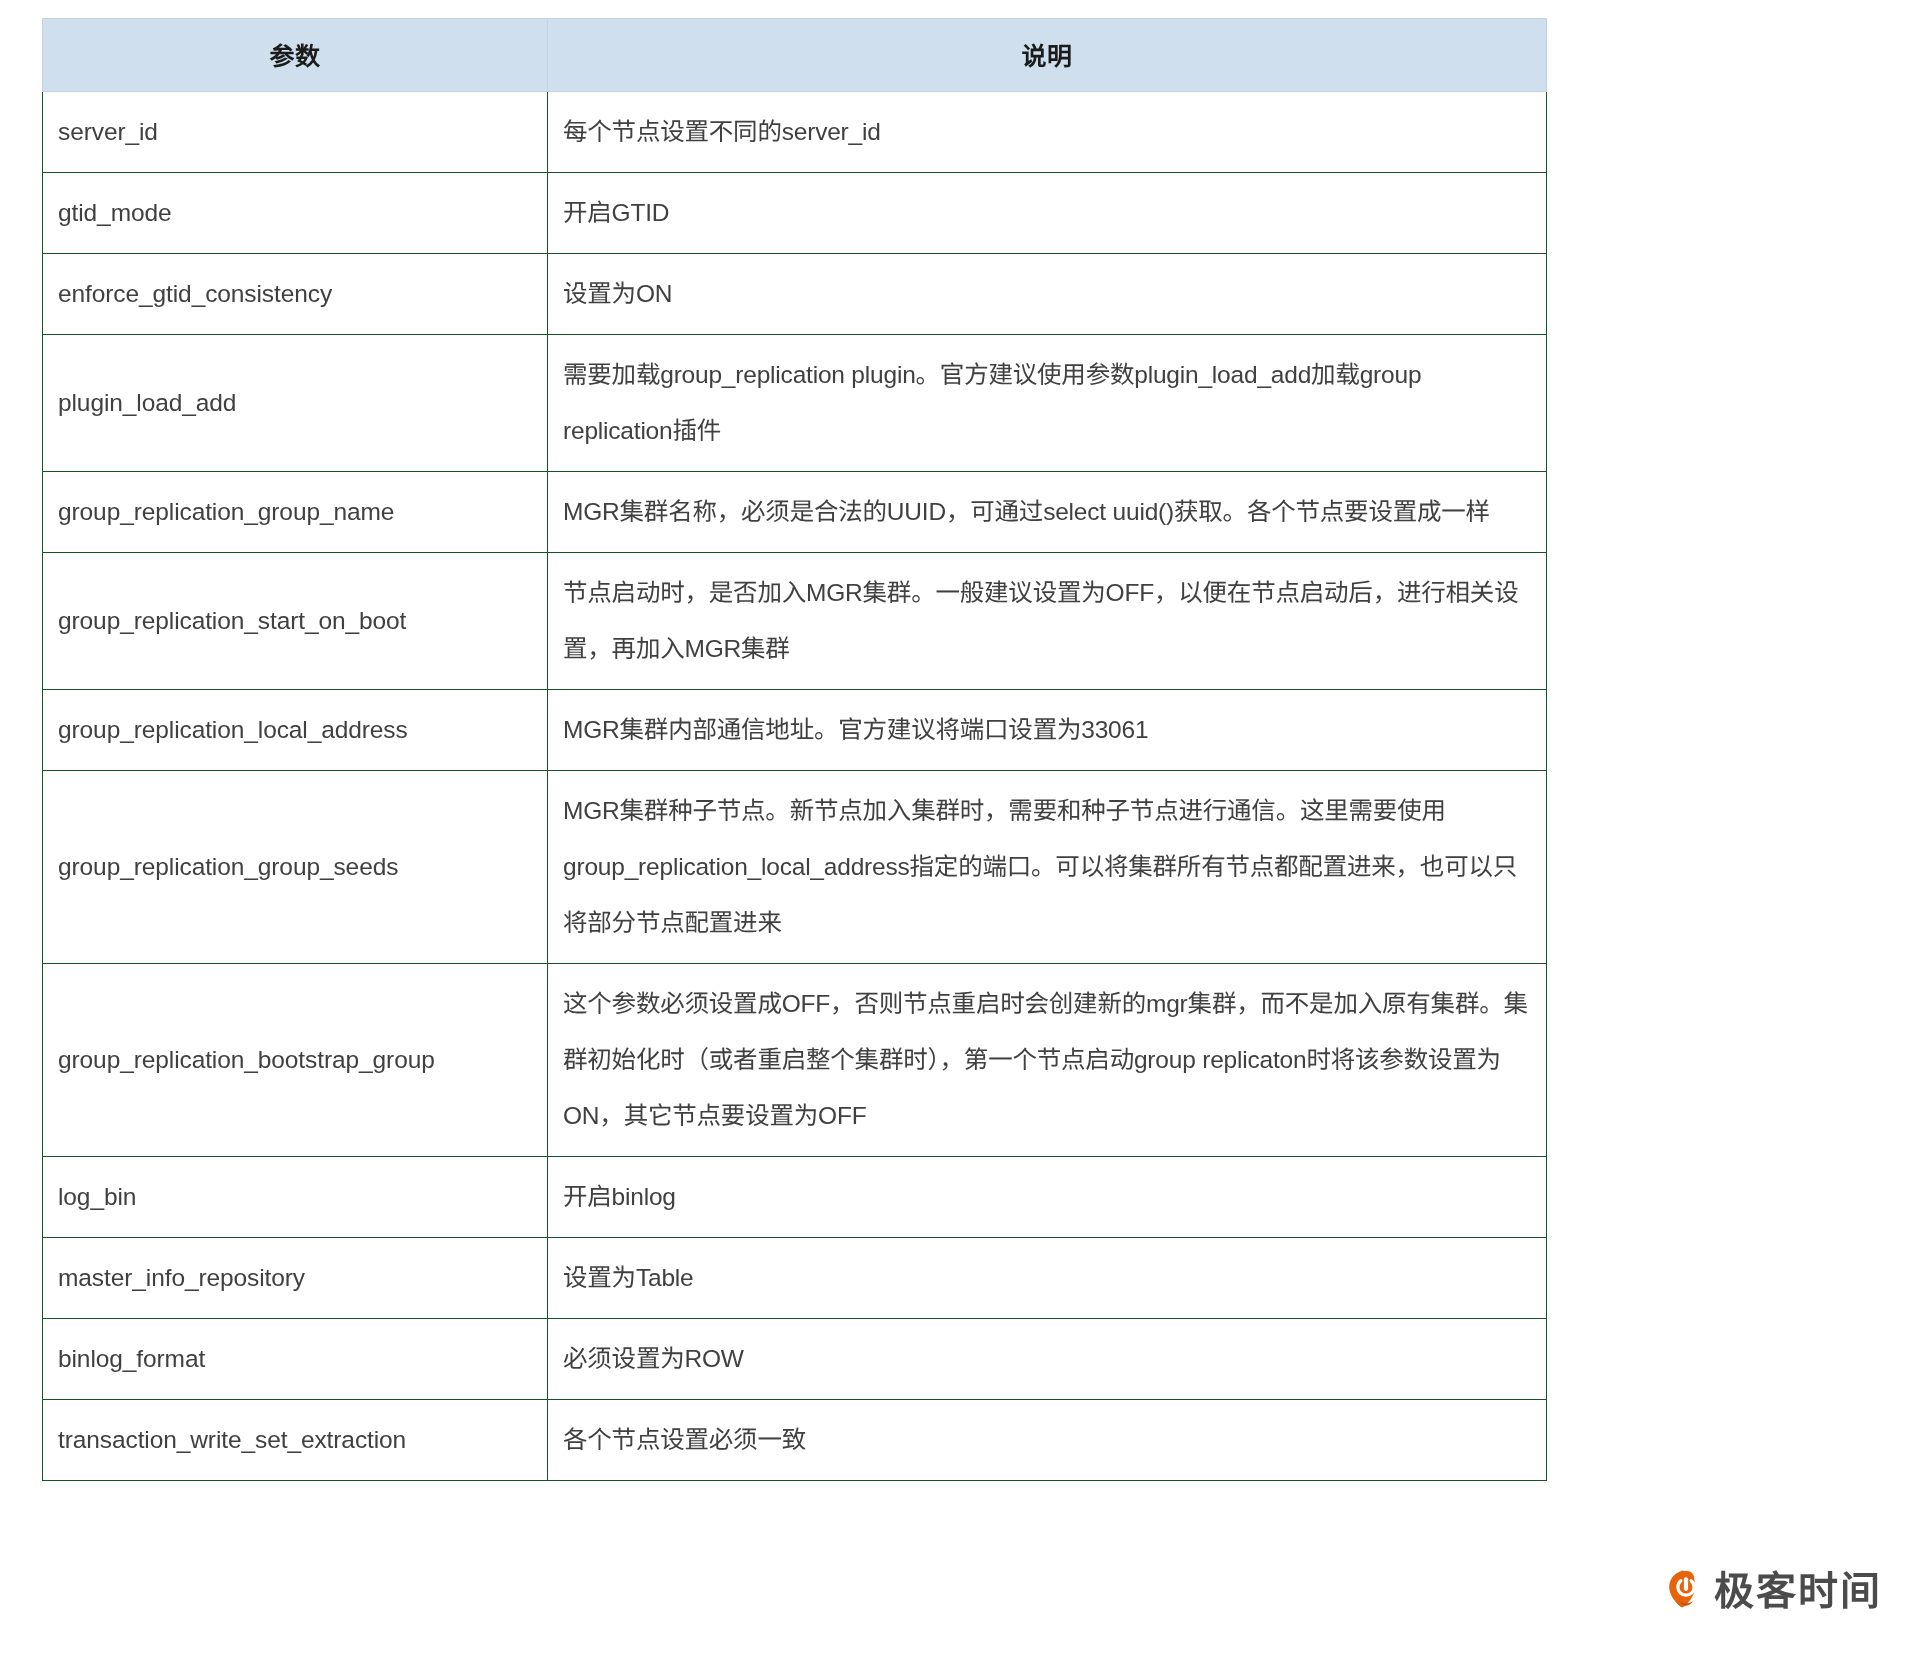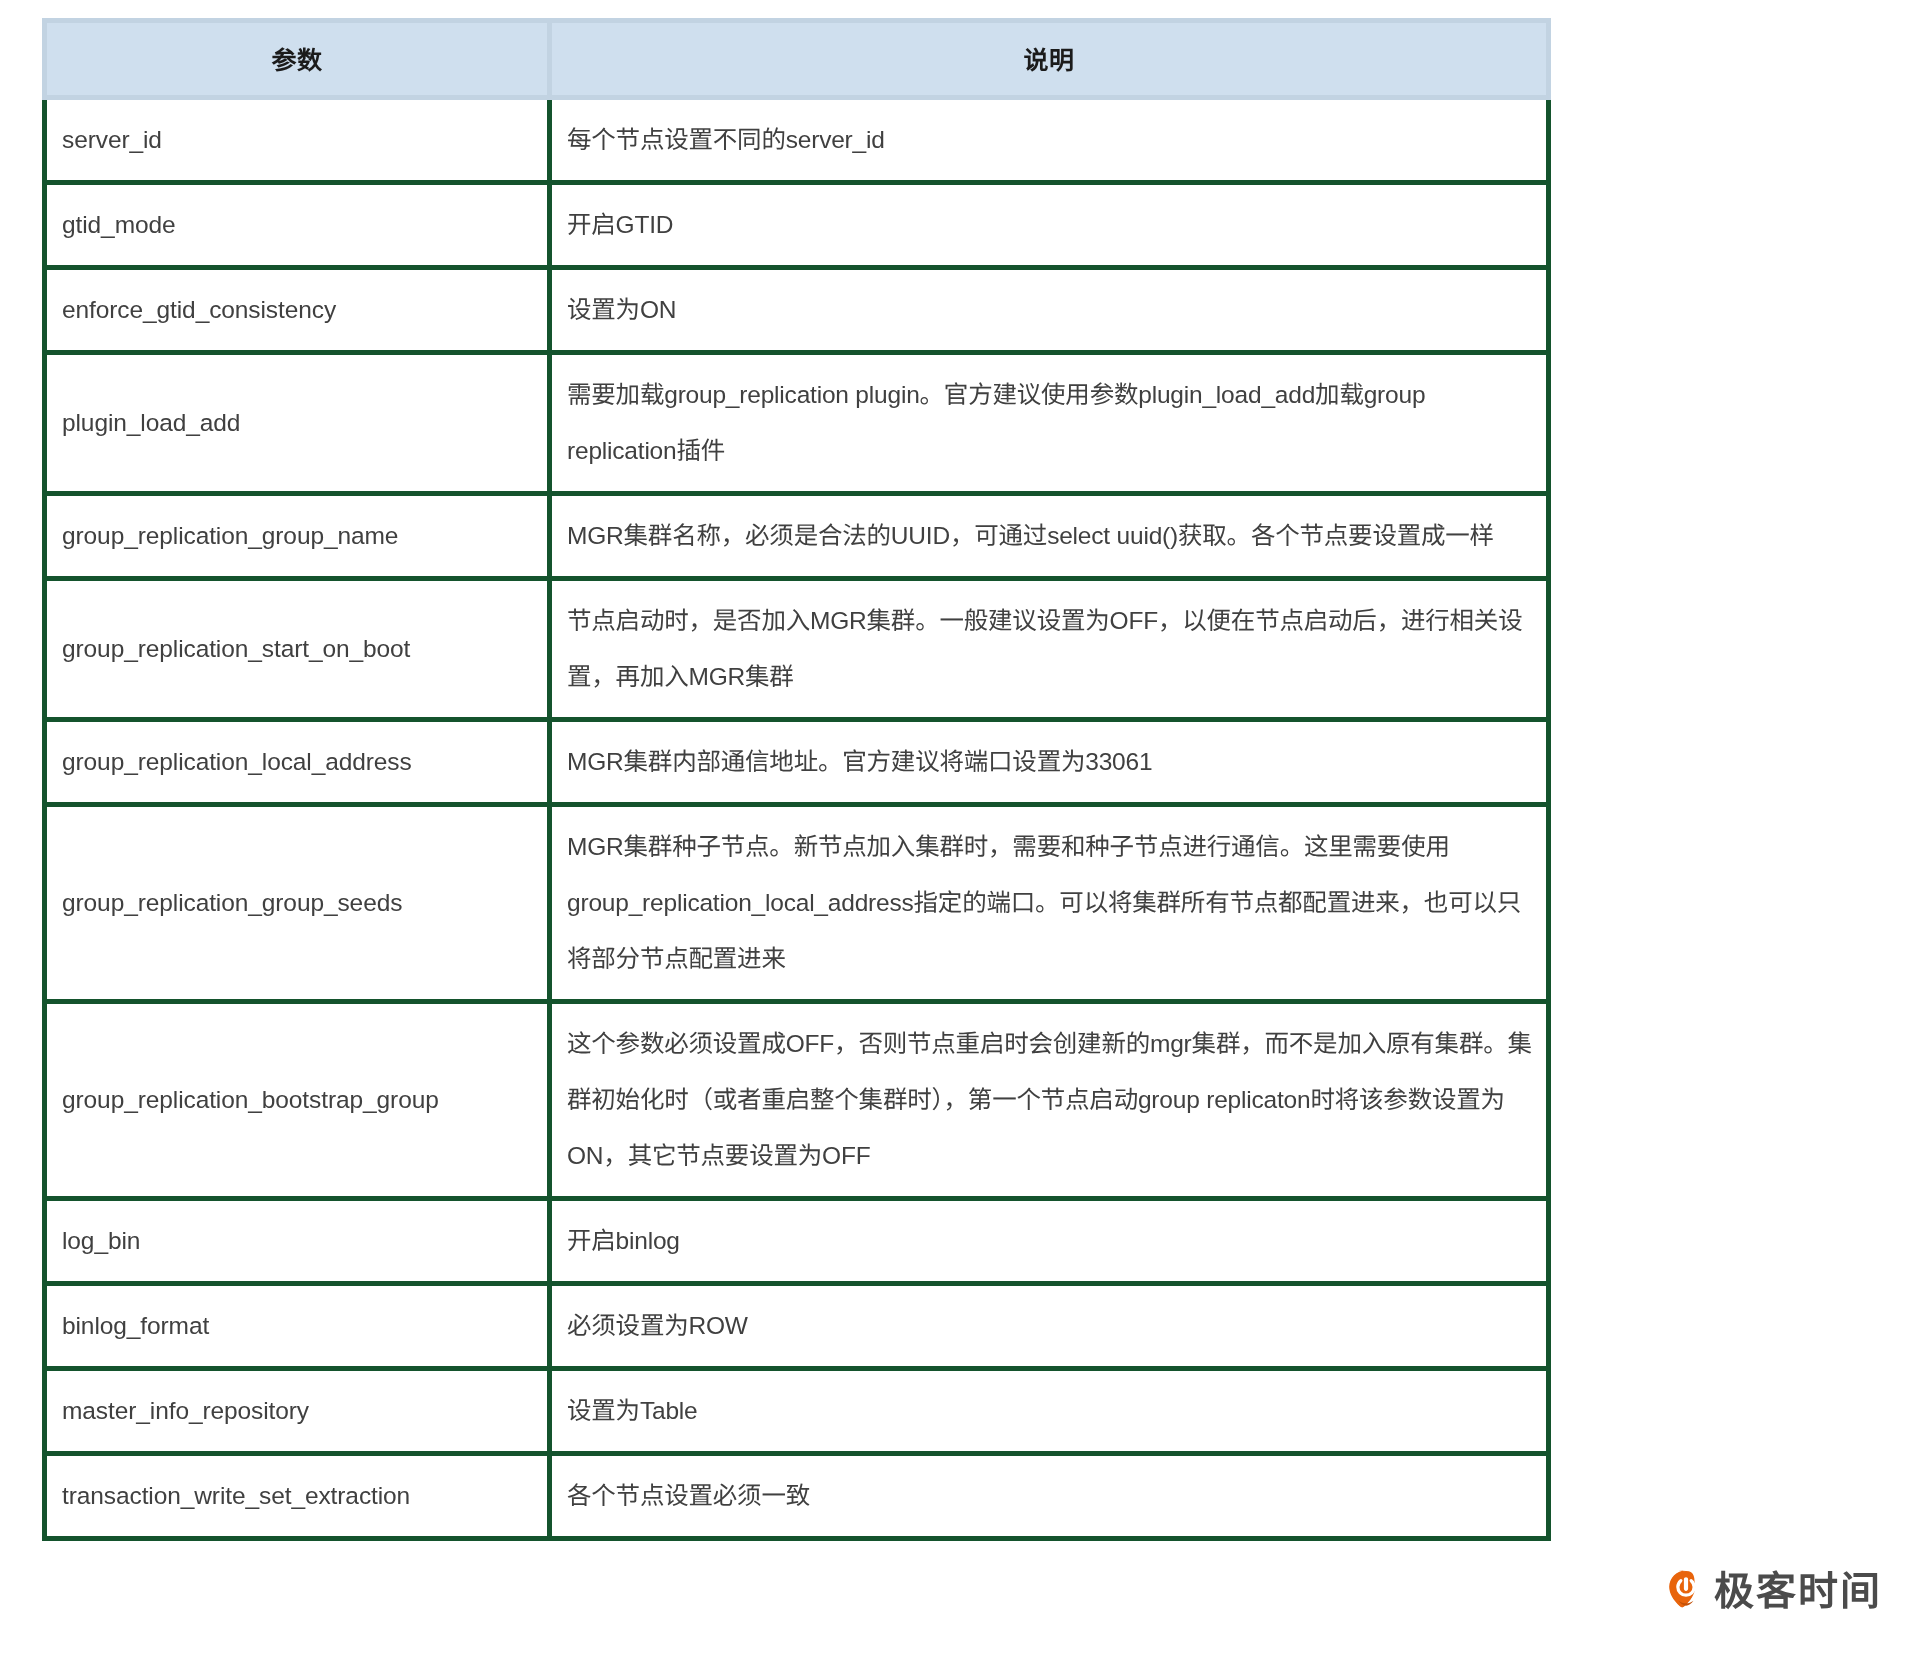--- a/index.html
+++ b/index.html
@@ -39,21 +39,21 @@
     width: 1504px;
     table-layout: fixed;
     background: #ffffff;
   }
 
   table.param-table col.c-param { width: 505px; }
   table.param-table col.c-desc  { width: 999px; }
 
   table.param-table th,
   table.param-table td {
-    border: 5px solid #14532d;
+    border: 1px solid #14532d;
     vertical-align: middle;
     box-sizing: border-box;
   }
 
   table.param-table thead th {
     background: #cfdfee;
     border-color: #c2d3e2;
     text-align: center;
     font-weight: bold;
     font-size: 25px;
@@ -156,26 +156,26 @@
         </tr>
         <tr>
           <td class="param-cell">group_replication_bootstrap_group</td>
           <td class="desc-cell">这个参数必须设置成OFF，否则节点重启时会创建新的mgr集群，而不是加入原有集群。集群初始化时（或者重启整个集群时），第一个节点启动group replicaton时将该参数设置为ON，其它节点要设置为OFF</td>
         </tr>
         <tr>
           <td class="param-cell">log_bin</td>
           <td class="desc-cell">开启binlog</td>
         </tr>
         <tr>
+          <td class="param-cell">master_info_repository</td>
+          <td class="desc-cell">设置为Table</td>
+        </tr>
+        <tr>
           <td class="param-cell">binlog_format</td>
           <td class="desc-cell">必须设置为ROW</td>
-        </tr>
-        <tr>
-          <td class="param-cell">master_info_repository</td>
-          <td class="desc-cell">设置为Table</td>
         </tr>
         <tr>
           <td class="param-cell">transaction_write_set_extraction</td>
           <td class="desc-cell">各个节点设置必须一致</td>
         </tr>
 
       </tbody>
     </table>
   </div>
 

